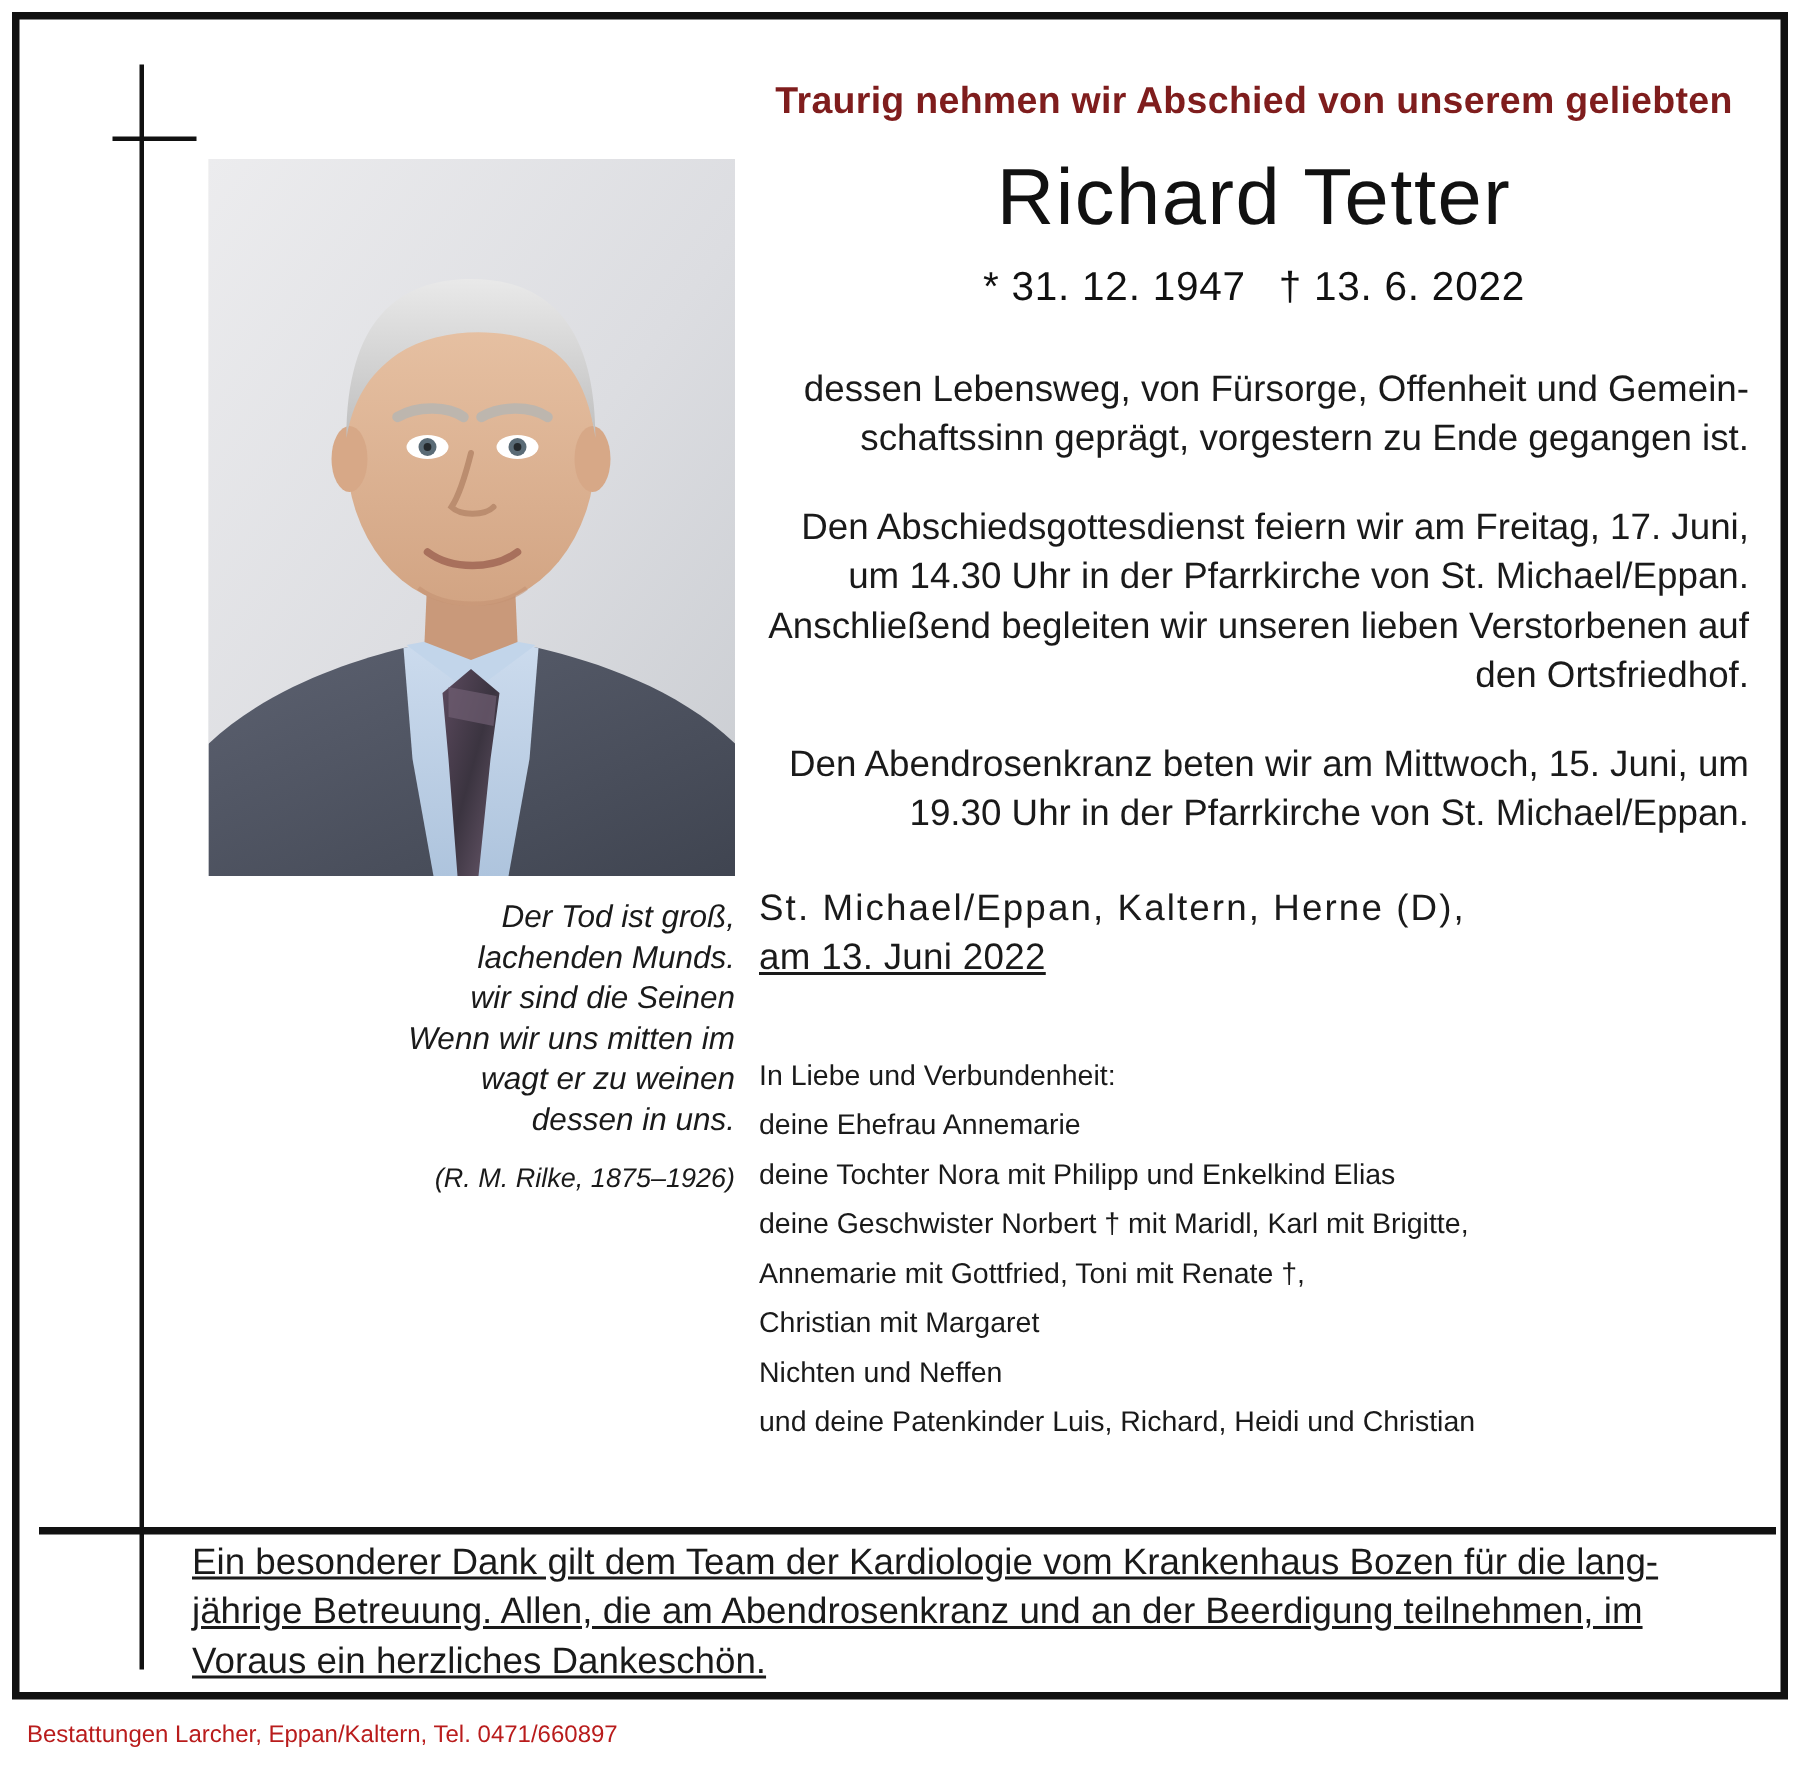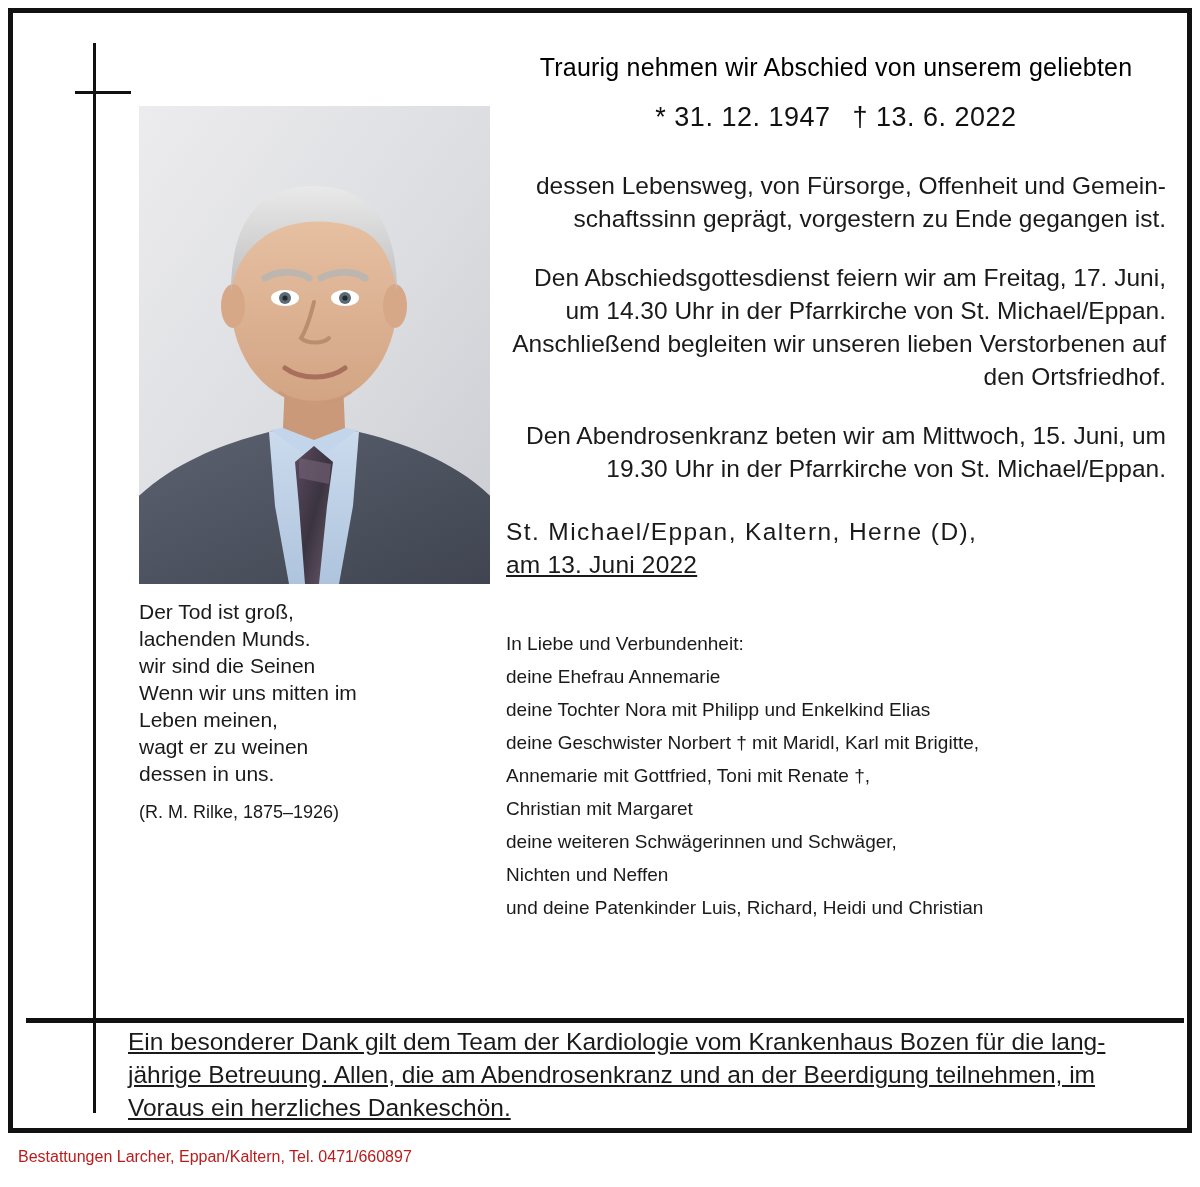--- a/index.html
+++ b/index.html
@@ -72,21 +72,22 @@
     overflow: hidden;
   }
   .photo svg { display: block; width: 100%; height: 100%; }
 
   
   .poem {
     position: absolute;
     left: 126px;
     top: 585px;
     width: 351px;
-    text-align: left;
+    text-align: right;
+    font-style: italic;
     font-size: 21px;
     line-height: 27px;
     color: #1a1a1a;
   }
   .poem .source {
     font-size: 18px;
     margin-top: 12px;
     display: block;
   }
 
@@ -94,22 +95,23 @@
   .right-col {
     position: absolute;
     left: 493px;
     top: 40px;
     width: 660px;
   }
   .lead {
     text-align: center;
     font-size: 25px;
     letter-spacing: 0.2px;
-    color: #000000;
+    color: #7f1d1d;
     margin-bottom: 20px;
+    font-weight: bold;
   }
   .name {
     text-align: center;
     font-size: 53px;
     font-weight: 400;
     letter-spacing: 1px;
     color: #111111;
     line-height: 60px;
   }
   .dates {
@@ -255,49 +257,48 @@
 
         <path d="M 140 286 C 158 300 194 300 212 286" stroke="#c59273" stroke-width="3" fill="none" opacity="0.6"></path>
       </svg>
     </div>
 
     <div class="poem">
       <div>Der Tod ist groß,</div>
       <div>lachenden Munds.</div>
       <div>wir sind die Seinen</div>
       <div>Wenn wir uns mitten im</div>
-      <div>Leben meinen,</div>
       <div>wagt er zu weinen</div>
       <div>dessen in uns.</div>
       <span class="source">(R. M. Rilke, 1875–1926)</span>
     </div>
 
     <div class="right-col">
       <div class="lead">Traurig nehmen wir Abschied von unserem geliebten</div>
+      <div class="name">Richard Tetter</div>
       <div class="dates">
         <span>* 31. 12. 1947</span><span class="sep"></span><span>† 13. 6. 2022</span>
       </div>
 
       <div class="para first">dessen Lebensweg, von Fürsorge, Offenheit und Gemein-schaftssinn geprägt, vorgestern zu Ende gegangen ist.</div>
       <div class="para">Den Abschiedsgottesdienst feiern wir am Freitag, 17. Juni, um 14.30 Uhr in der Pfarrkirche von St. Michael/Eppan. Anschließend begleiten wir unseren lieben Verstorbenen auf den Ortsfriedhof.</div>
       <div class="para">Den Abendrosenkranz beten wir am Mittwoch, 15. Juni, um 19.30 Uhr in der Pfarrkirche von St. Michael/Eppan.</div>
 
       <div class="place">
         <div>St. Michael/Eppan, Kaltern, Herne (D),</div>
         <div class="line2">am 13. Juni 2022</div>
       </div>
 
       <div class="family">
         <div>In Liebe und Verbundenheit:</div>
         <div>deine Ehefrau Annemarie</div>
         <div>deine Tochter Nora mit Philipp und Enkelkind Elias</div>
         <div>deine Geschwister Norbert † mit Maridl, Karl mit Brigitte,</div>
         <div>Annemarie mit Gottfried, Toni mit Renate †,</div>
         <div>Christian mit Margaret</div>
-        <div>deine weiteren Schwägerinnen und Schwäger,</div>
         <div>Nichten und Neffen</div>
         <div>und deine Patenkinder Luis, Richard, Heidi und Christian</div>
       </div>
     </div>
 
     <div class="divider"></div>
   </div>
 
   <div class="thanks">Ein besonderer Dank gilt dem Team der Kardiologie vom Krankenhaus Bozen für die lang-jährige Betreuung. Allen, die am Abendrosenkranz und an der Beerdigung teilnehmen, im Voraus ein herzliches Dankeschön.</div>
 

